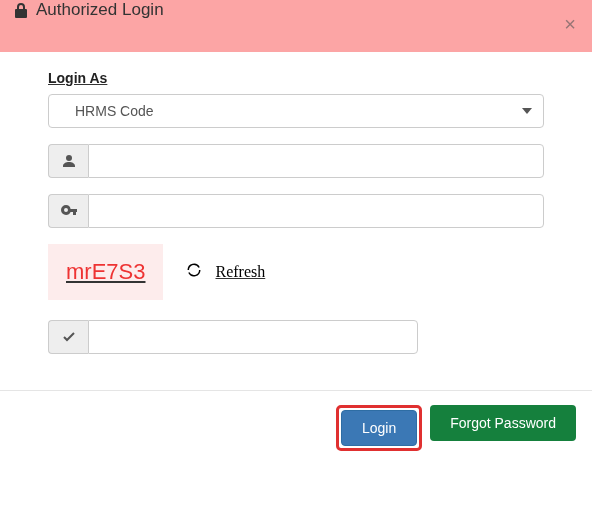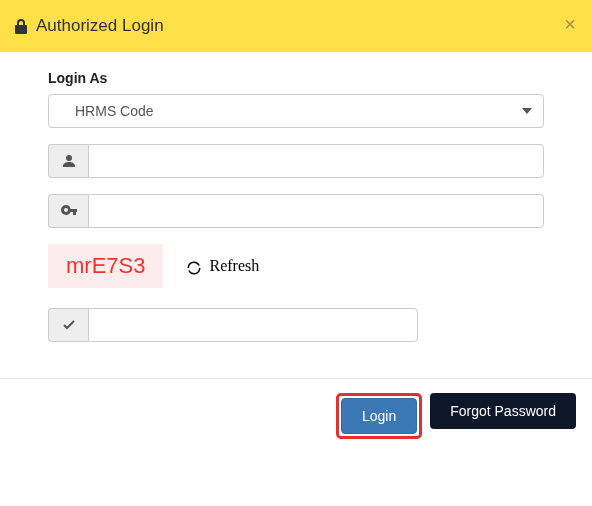--- a/index.html
+++ b/index.html
@@ -4,24 +4,24 @@
 <style>
   * { box-sizing: border-box; margin: 0; padding: 0; }
   body {
     font-family: Arial, Helvetica, sans-serif;
     font-size: 14px;
     color: #333;
     background: #fff;
     width: 592px;
   }
   .header {
-    background: #fde047;
+    background: #fca5a5;
     height: 52px;
     display: flex;
-    align-items: center;
+    align-items: flex-start;
     padding: 0 14px;
     position: relative;
   }
   .header-title {
     color: #333;
     font-size: 17px;
     font-weight: 500;
     display: flex;
     align-items: center;
     gap: 8px;
@@ -31,20 +31,21 @@
     right: 16px;
     top: 14px;
     color: #555;
     font-size: 20px;
     line-height: 1;
     cursor: pointer;
     opacity: 0.6;
   }
   .content {
     padding: 18px 48px 20px 48px;
+    text-decoration: underline;
   }
   .form-group {
     margin-bottom: 16px;
   }
   .label {
     font-weight: bold;
     font-size: 14px;
     display: block;
     margin-bottom: 8px;
     color: #222;
@@ -101,30 +102,30 @@
     display: flex;
     align-items: center;
     gap: 24px;
     margin-bottom: 20px;
   }
   .captcha-box {
     background: #fdecec;
     color: #e33;
     font-size: 22px;
     font-family: Arial, sans-serif;
-    padding: 9px 18px;
+    padding: 15px 18px;
     font-weight: 500;
   }
   .refresh-link {
     color: #000;
     font-family: "Times New Roman", serif;
     font-size: 16px;
     display: flex;
-    align-items: flex-end;
-    gap: 8px;
+    align-items: flex-start;
+    gap: 14px;
     cursor: pointer;
   }
   .captcha-input-group {
     display: flex;
     width: 370px;
   }
   .footer {
     border-top: 1px solid #e5e5e5;
     padding: 14px 16px;
     display: flex;
@@ -144,21 +145,21 @@
     background: #3b78b5;
     border: 1px solid #2e6da4;
   }
   .btn-primary-wrap {
     border: 3px solid #e03030;
     border-radius: 5px;
     padding: 2px;
     display: inline-flex;
   }
   .btn-danger {
-    background: #0f172a;
+    background: #15803d;
   }
   svg { display: block; }
 </style>
 </head>
 <body>
 
 <div class="header">
   <div class="header-title">
     <span>
       <svg width="14" height="16" viewBox="0 0 14 16" fill="#333">

